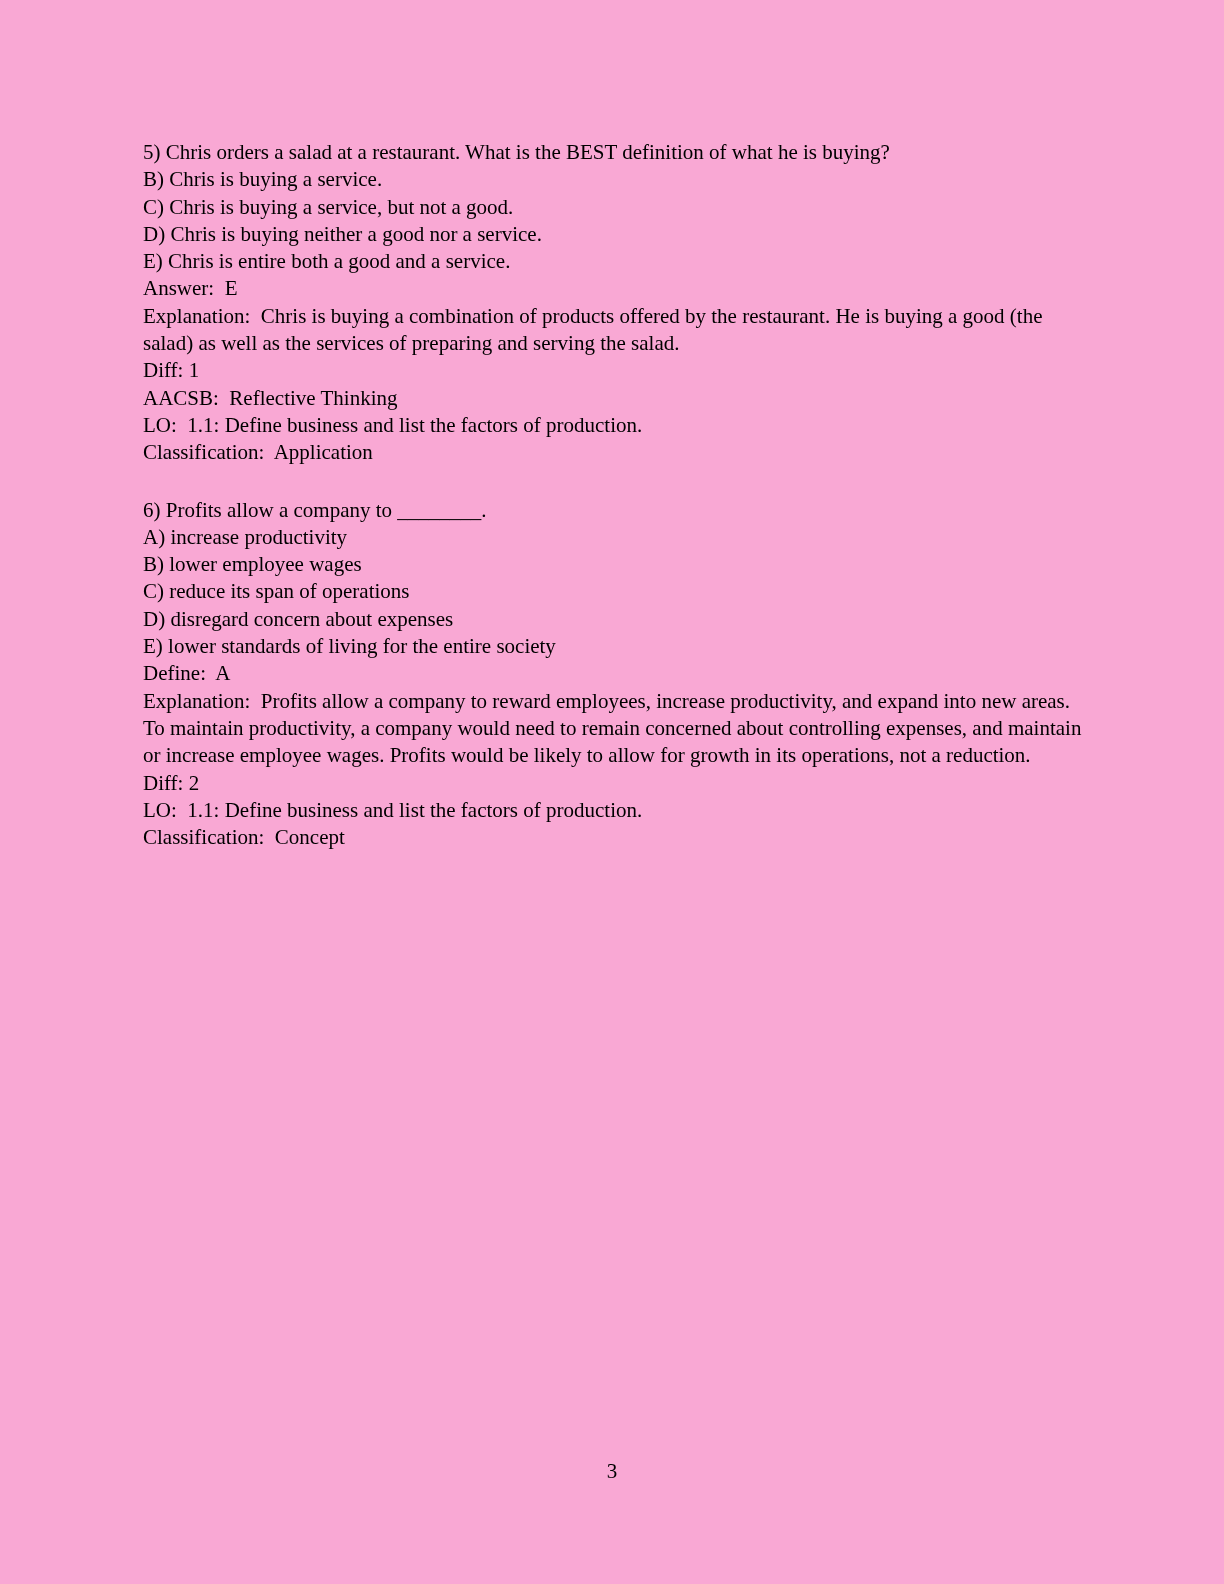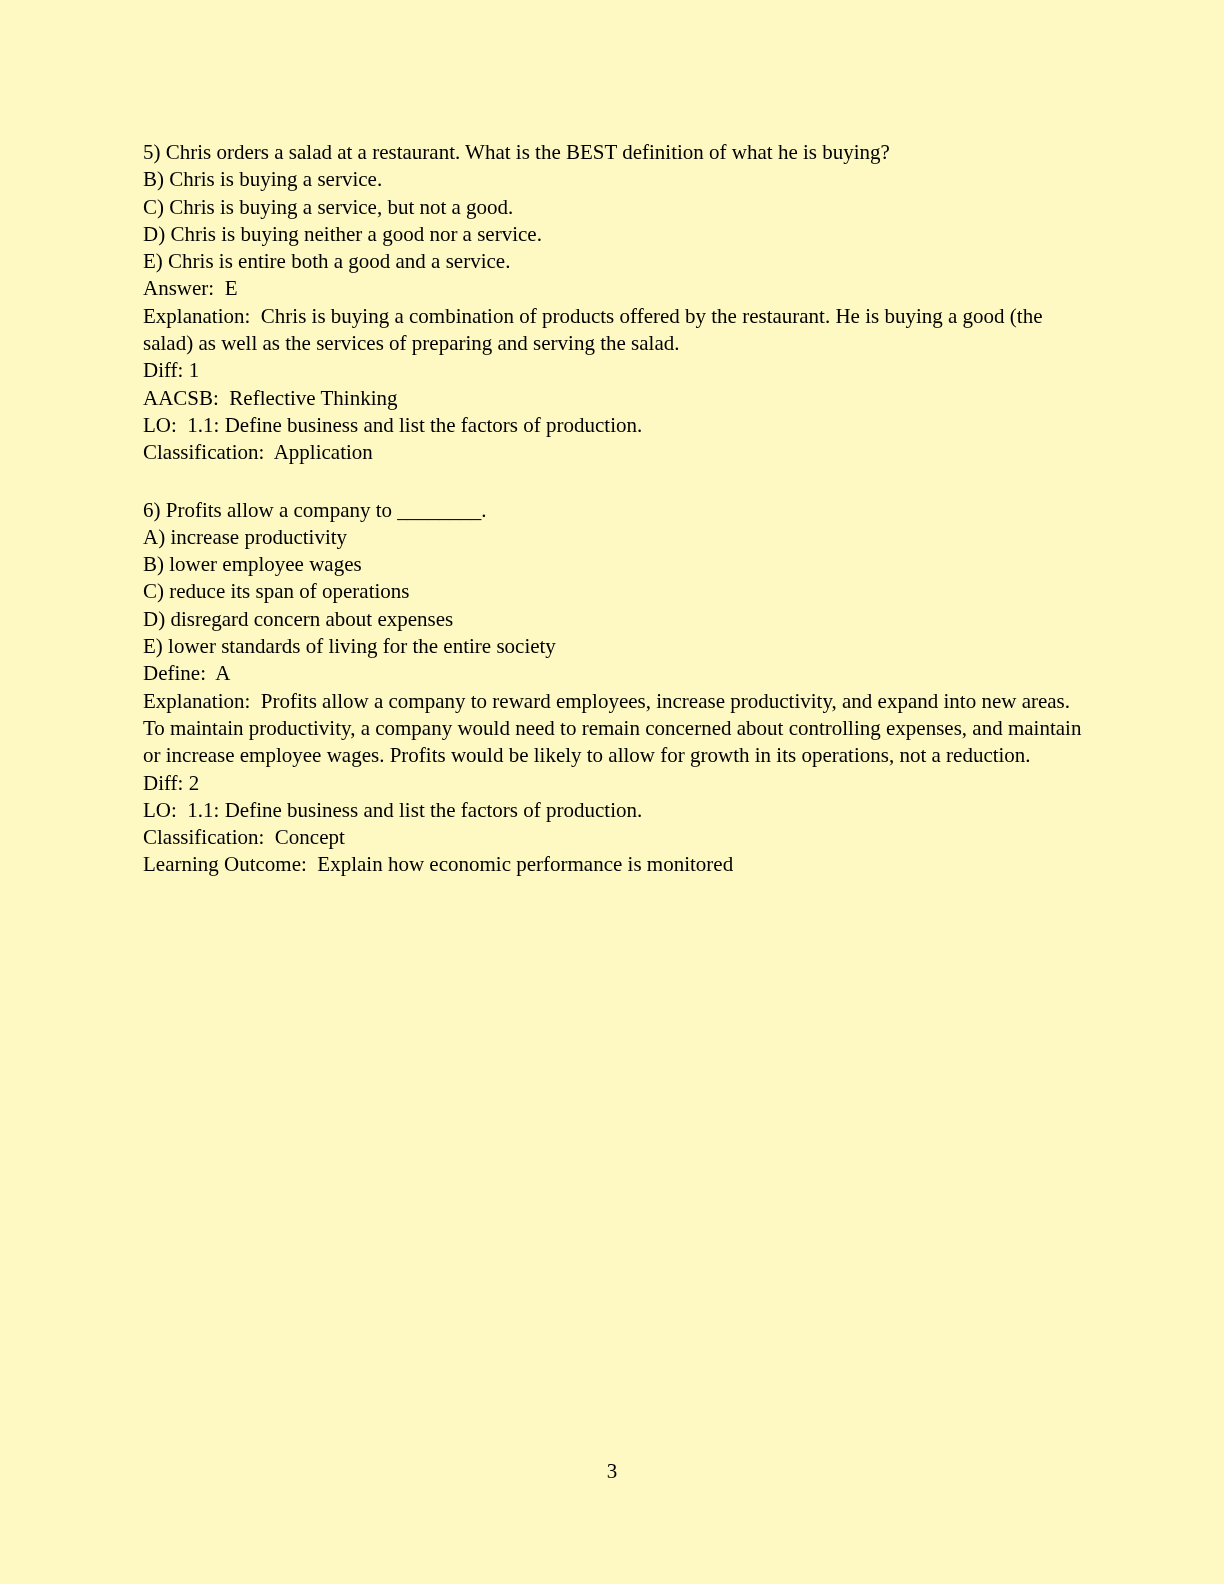--- a/index.html
+++ b/index.html
@@ -4,21 +4,21 @@
 <style>
   html, body {
     margin: 0;
     padding: 0;
     background: #ffffff;
   }
   .page {
     position: relative;
     width: 1224px;
     height: 1584px;
-    background: #fef9c3;
+    background: #f9a8d4;
     color: #000000;
     font-family: "Liberation Serif", serif;
     font-size: 21px;
     line-height: 27.3px;
     overflow: hidden;
   }
   .content {
     position: absolute;
     left: 143px;
     top: 139px;
@@ -69,19 +69,18 @@
       <p>A) increase productivity</p>
       <p>B) lower employee wages</p>
       <p>C) reduce its span of operations</p>
       <p>D) disregard concern about expenses</p>
       <p>E) lower standards of living for the entire society</p>
       <p>Define:  A</p>
       <p>Explanation:  Profits allow a company to reward employees, increase productivity, and expand into new areas. To maintain productivity, a company would need to remain concerned about controlling expenses, and maintain or increase employee wages. Profits would be likely to allow for growth in its operations, not a reduction.</p>
       <p>Diff: 2</p>
       <p>LO:  1.1: Define business and list the factors of production.</p>
       <p>Classification:  Concept</p>
-      <p>Learning Outcome:  Explain how economic performance is monitored</p>
     </section>
 
   </div>
 
   <div class="page-number">3</div>
 </div>
 
 </body></html>

